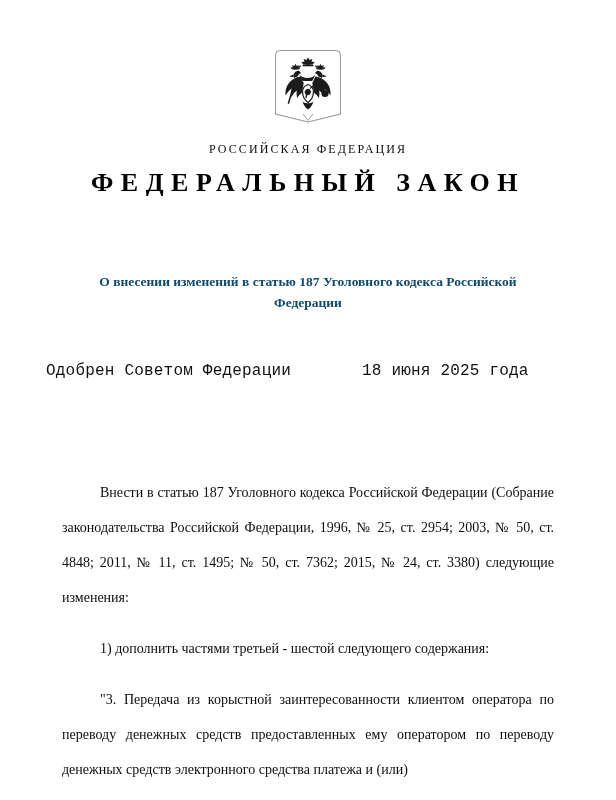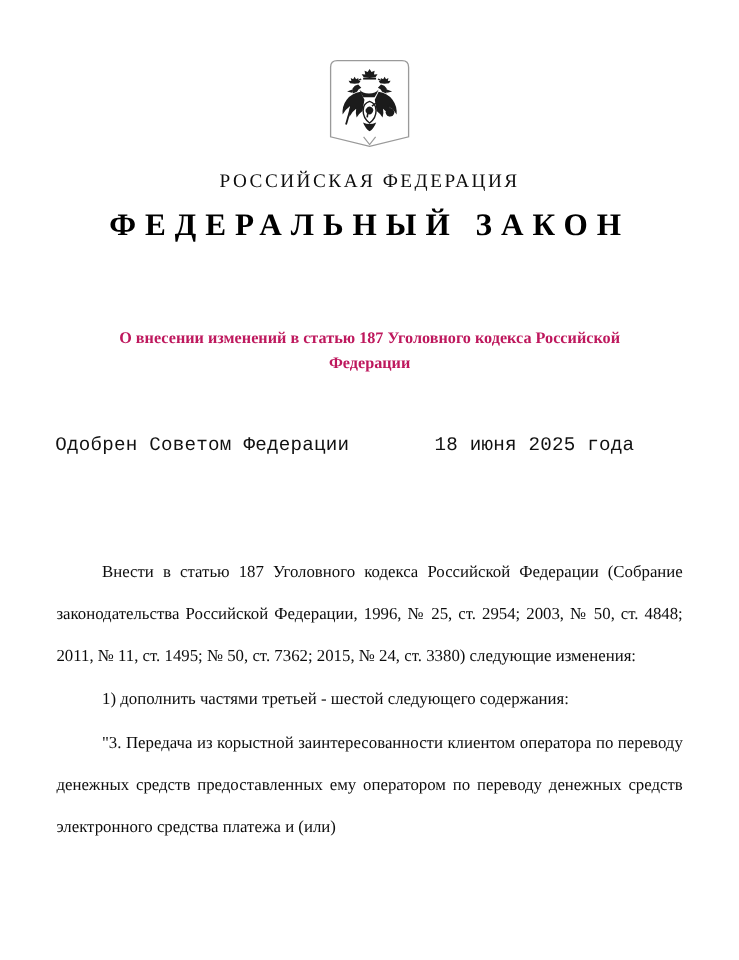--- a/index.html
+++ b/index.html
@@ -43,21 +43,21 @@
 
   
   .heading-block {
     position: absolute;
     left: 0;
     right: 0;
     top: 142px;
     text-align: center;
   }
   .country-line {
-    font-size: 16px;
+    font-size: 12px;
     letter-spacing: 2.1px;
     color: #0d0d0d;
     line-height: 1.2;
     white-space: nowrap;
   }
   .law-line {
     margin-top: 11px;
     font-size: 26px;
     font-weight: bold;
     letter-spacing: 7.5px;
@@ -69,21 +69,21 @@
   
   .subtitle {
     position: absolute;
     left: 90px;
     width: 436px;
     top: 272px;
     text-align: center;
     font-size: 13.5px;
     font-weight: bold;
     line-height: 1.55;
-    color: #be185d;
+    color: #0c4a6e;
   }
 
   
   .adoption {
     position: absolute;
     left: 46px;
     width: 524px;
     top: 362px;
   }
   .adoption-row {
@@ -115,21 +115,21 @@
     left: 46px;
     width: 524px;
     top: 459px;
   }
   .para {
     font-size: 14px;
     line-height: 35px;
     text-align: justify;
     text-align-last: left;
     color: #0d0d0d;
-    margin: 1px;
+    margin: 16px;
     hyphens: none;
   }
   .para.indent {
     text-indent: 38px;
   }
   .para.nojustify {
     text-align: center;
   }
 </style>
 </head>

